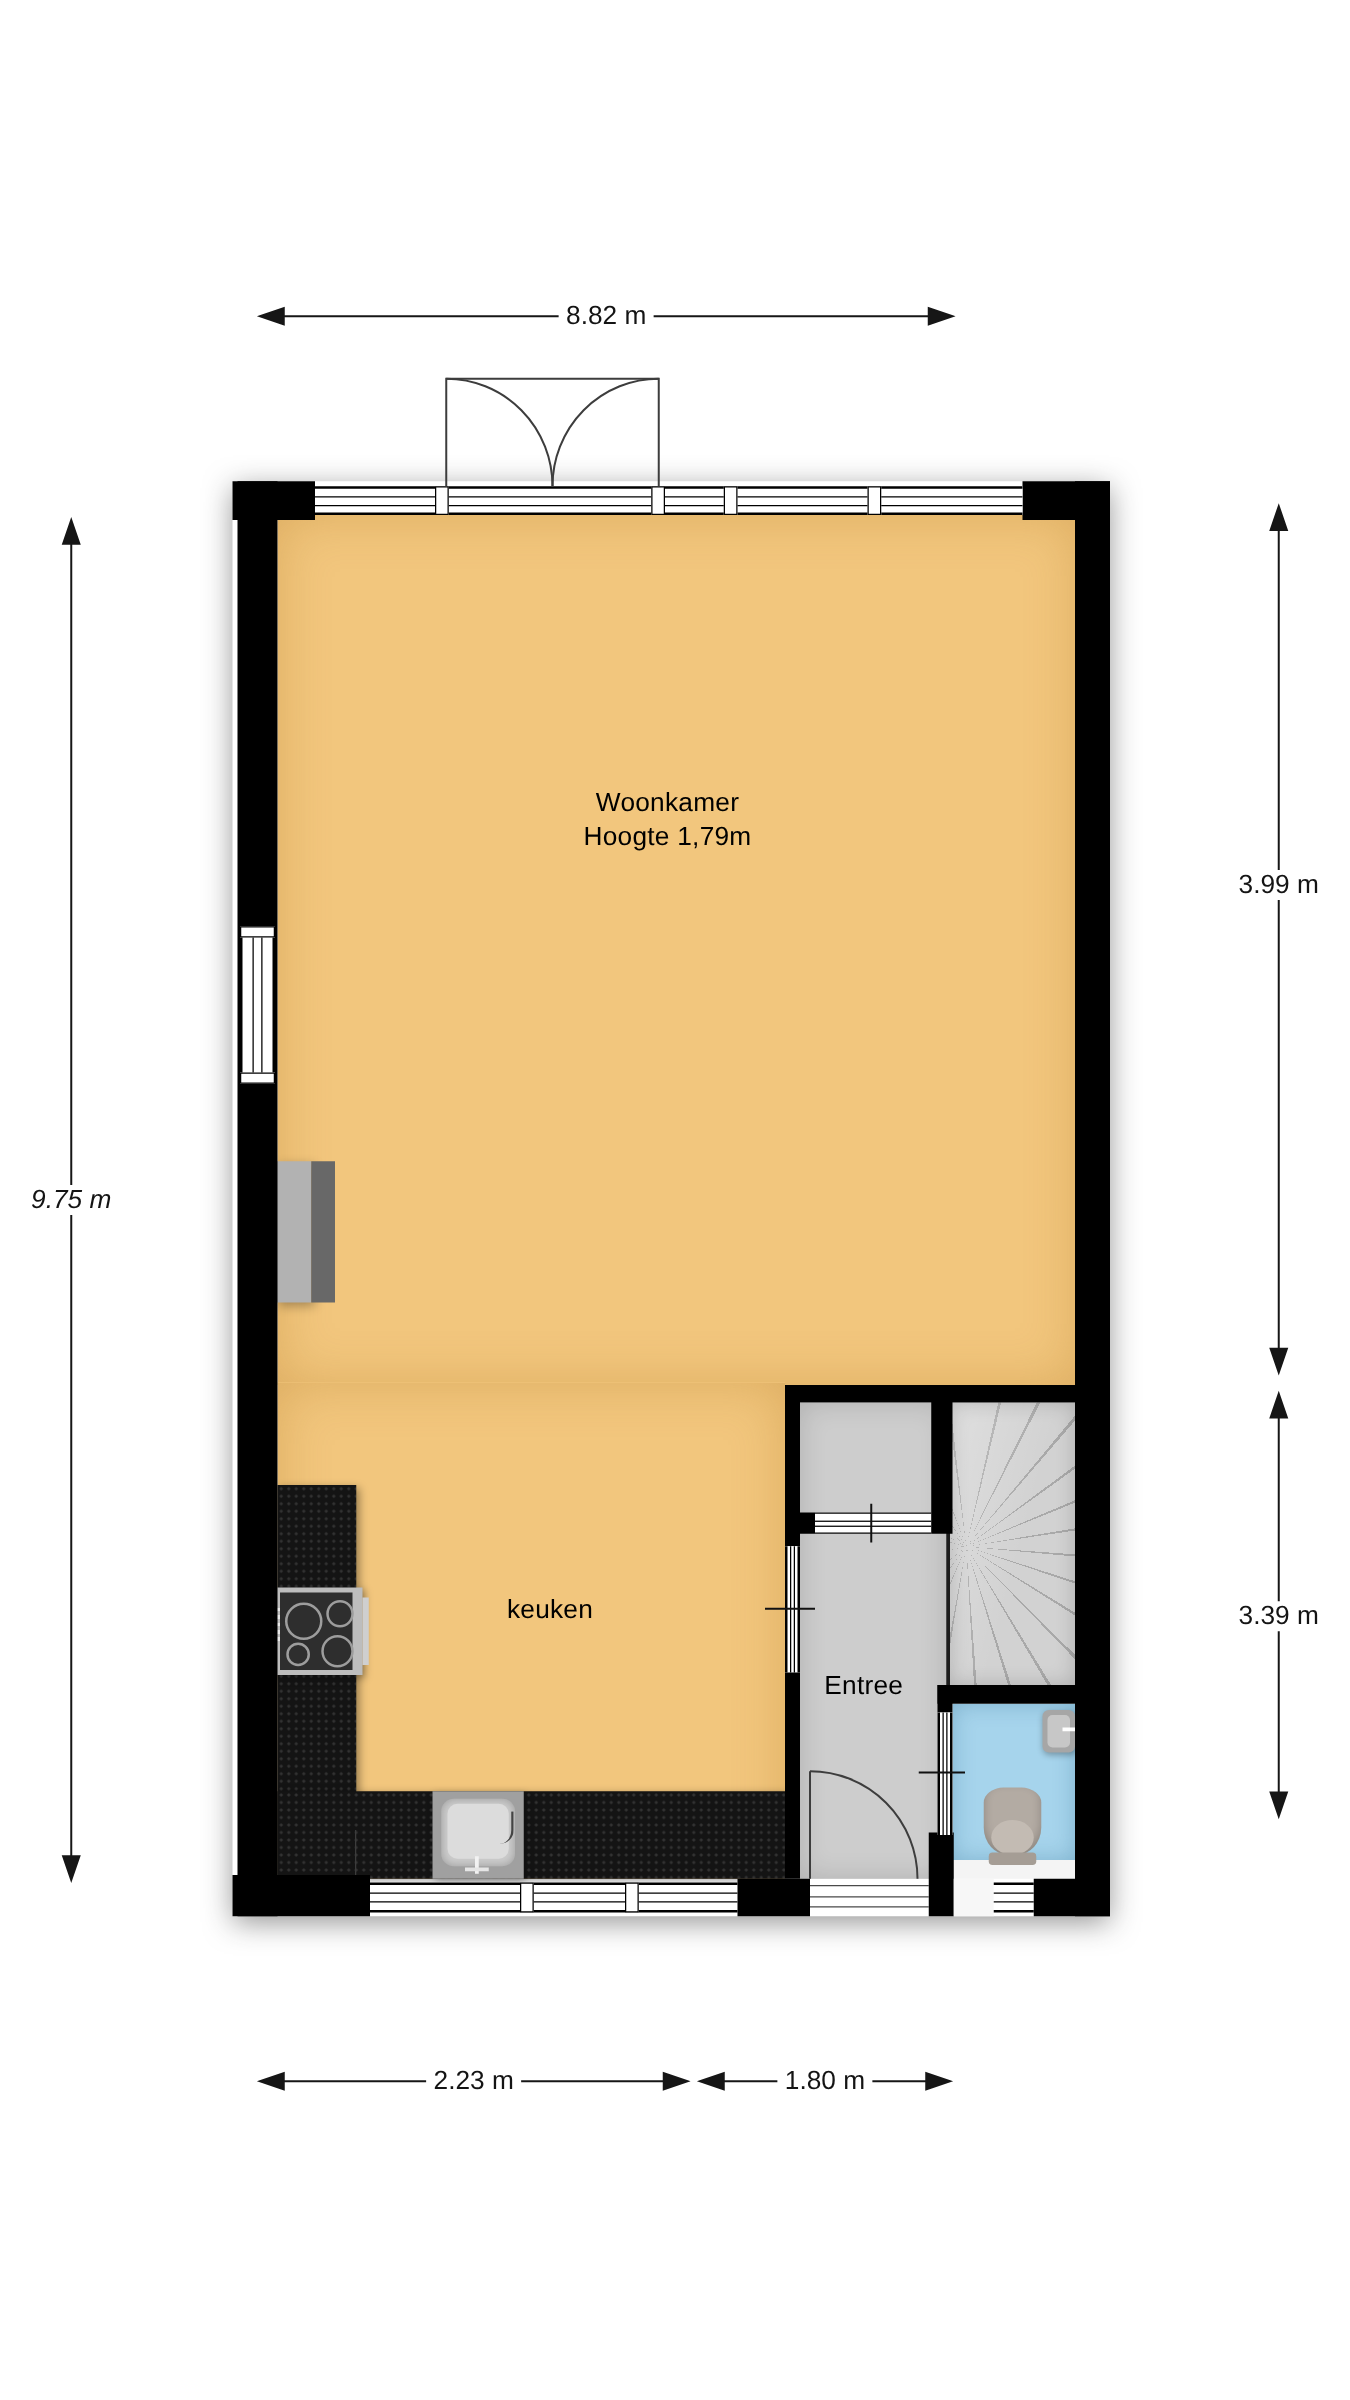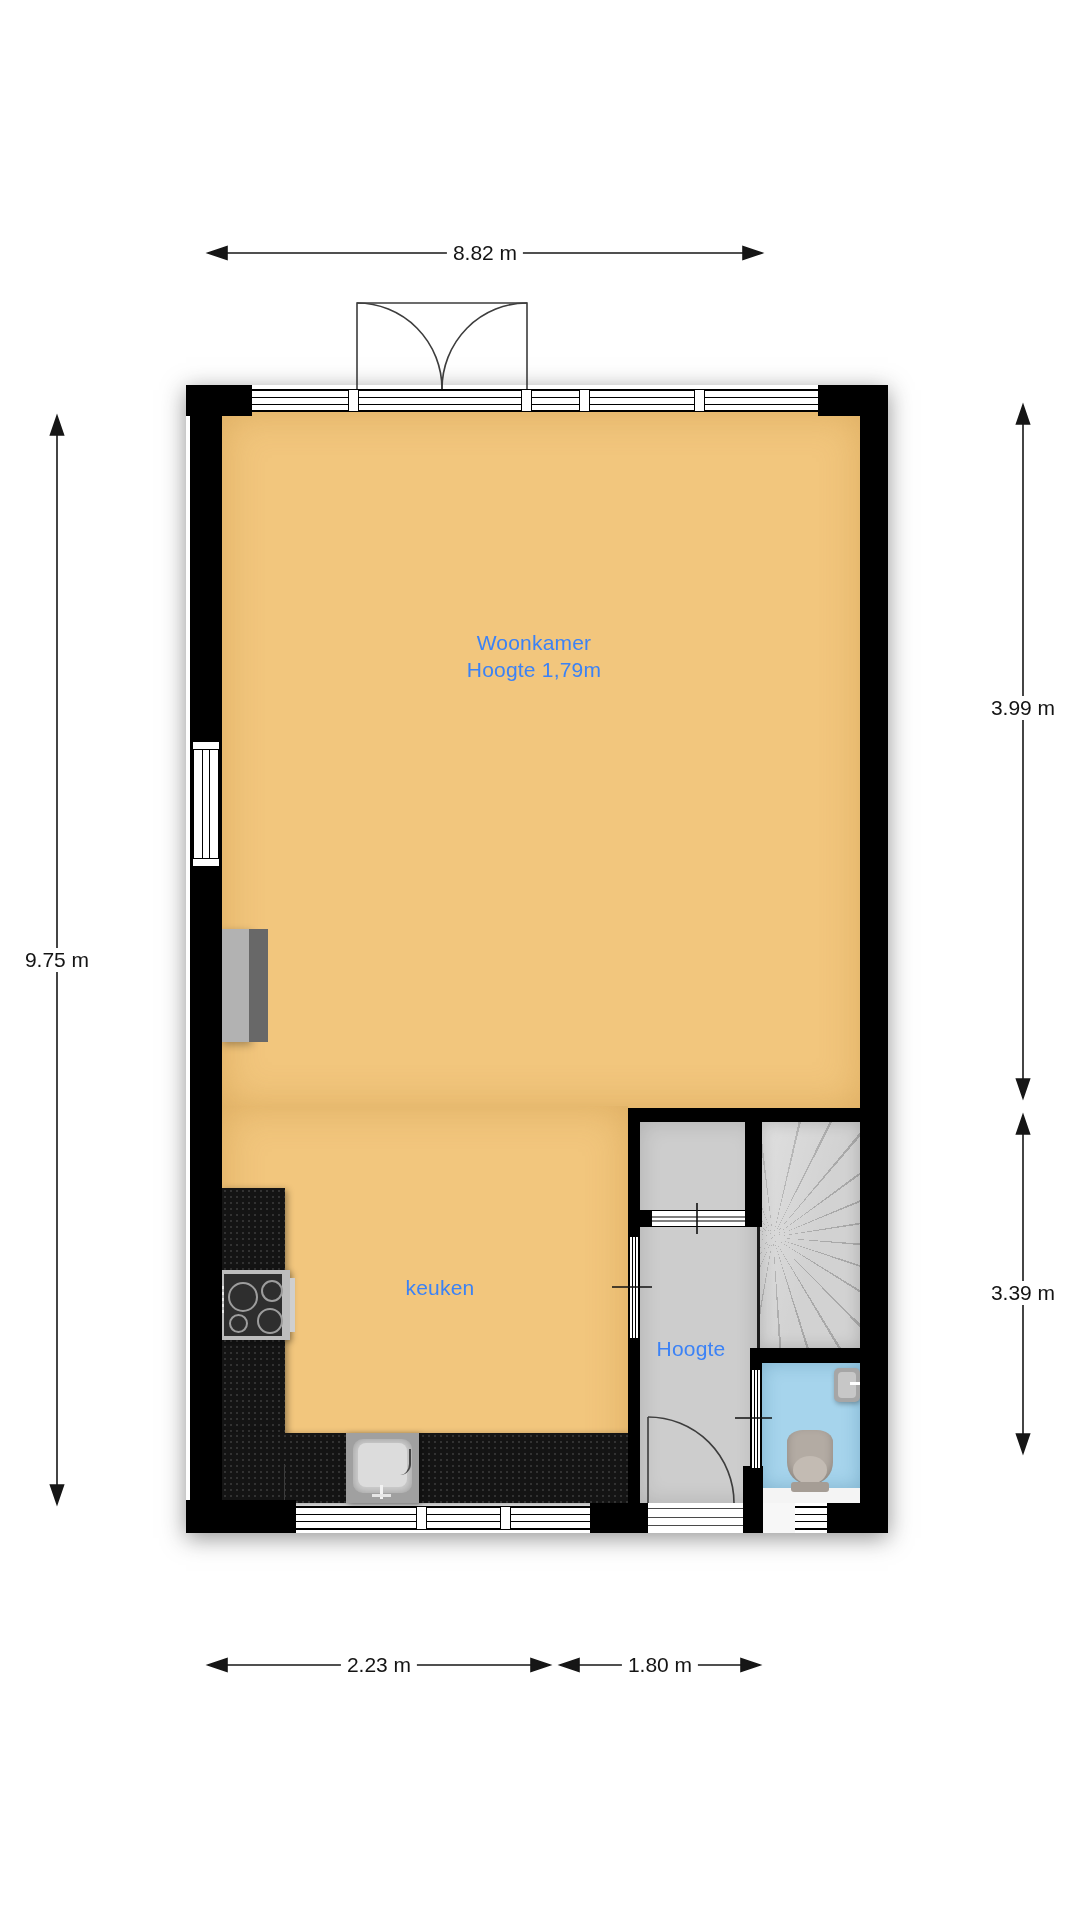--- a/index.html
+++ b/index.html
@@ -56,21 +56,21 @@
     border-right:2.5px solid #444;border-radius:0 0 12px 0;}
   .toiletfix{position:absolute;}
   .toiletfix .bowl{position:absolute;left:0;top:0;width:46px;height:54px;background:#b3aba3;
     border-radius:16px 16px 20px 20px/12px 12px 22px 22px;box-shadow:inset 0 -4px 8px rgba(0,0,0,.22);}
   .toiletfix .seat{position:absolute;left:6px;top:26px;width:34px;height:28px;background:#c3bbb3;border-radius:50%;}
   .toiletfix .base{position:absolute;left:4px;top:52px;width:38px;height:10px;background:#a59d95;border-radius:3px;}
   .basinw{position:absolute;background:#a6a6a6;border-radius:5px;box-shadow:1px 2px 5px rgba(0,0,0,.3);}
   .basinw .inner{position:absolute;left:4px;top:4px;right:4px;bottom:4px;background:#c7c7c7;border-radius:4px;}
   .basinw .tap{position:absolute;right:-4px;top:14px;width:14px;height:3px;background:#fff;}
   
-  .lbl{position:absolute;transform:translate(-50%,-50%);font-size:21px;color:#3b82f6;
+  .lbl{position:absolute;transform:translate(-50%,-50%);font-size:21px;color:#000000;
        white-space:nowrap;letter-spacing:.2px;}
   .dimlbl{position:absolute;transform:translate(-50%,-50%);font-size:21px;color:#141414;
        background:#fff;padding:0 6px;white-space:nowrap;}
   svg.lines{position:absolute;left:0;top:0;z-index:40;pointer-events:none;}
   .z5{z-index:50;} .z3{z-index:30;} .z2{z-index:20;} .z1{z-index:10;} .z0{z-index:0;}
 </style>
 </head>
 <body>
 
 <div id="stage">
@@ -221,22 +221,22 @@
 
       <line x1="568" y1="1665" x2="752" y2="1665"></line>
       <polygon points="560,1665 579,1658.5 579,1671.5"></polygon>
       <polygon points="760,1665 741,1658.5 741,1671.5"></polygon>
     </g>
   </svg>
 
   <div class="lbl z5" style="left:534px;top:643px;">Woonkamer</div>
   <div class="lbl z5" style="left:534px;top:670px;">Hoogte 1,79m</div>
   <div class="lbl z5" style="left:440px;top:1288px;">keuken</div>
-  <div class="lbl z5" style="left:691px;top:1349px;">Hoogte</div>
+  <div class="lbl z5" style="left:691px;top:1349px;">Entree</div>
 
   <div class="dimlbl z5" style="left:485px;top:253px;">8.82 m</div>
-  <div class="dimlbl z5" style="left:57px;top:960px;">9.75 m</div>
+  <div class="dimlbl z5" style="left:57px;top:960px;font-style:italic;">9.75 m</div>
   <div class="dimlbl z5" style="left:1023px;top:708px;">3.99 m</div>
   <div class="dimlbl z5" style="left:1023px;top:1293px;">3.39 m</div>
   <div class="dimlbl z5" style="left:379px;top:1665px;">2.23 m</div>
   <div class="dimlbl z5" style="left:660px;top:1665px;">1.80 m</div>
 
 </div>
 
 </body></html>

